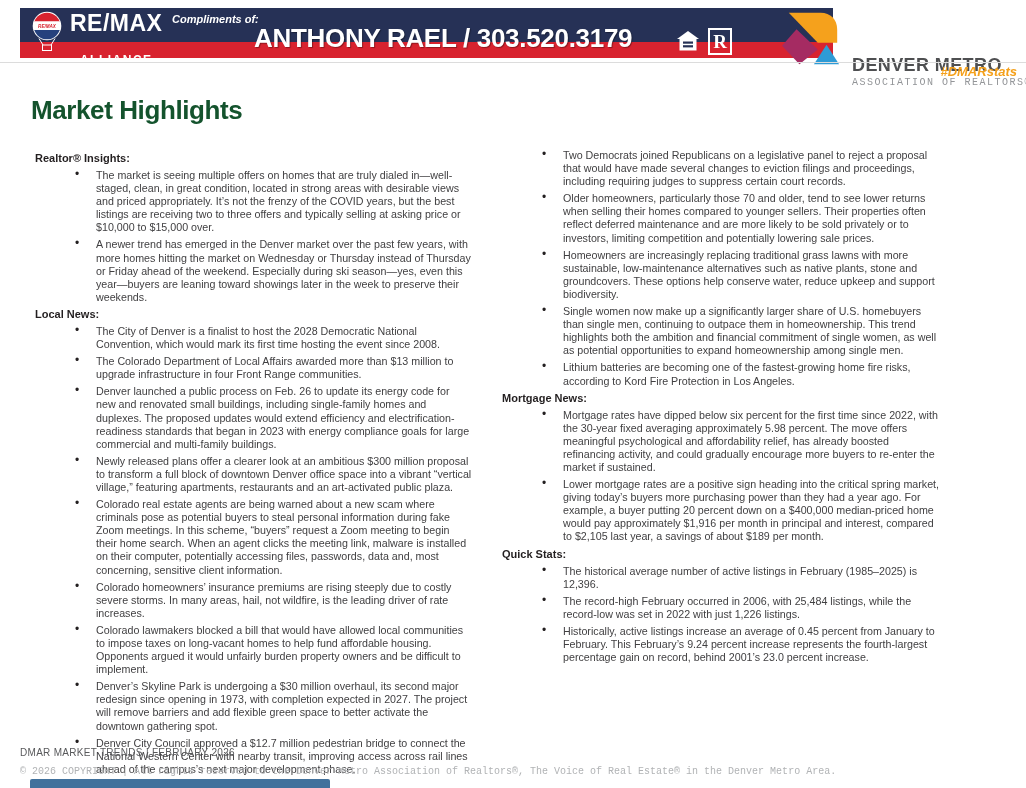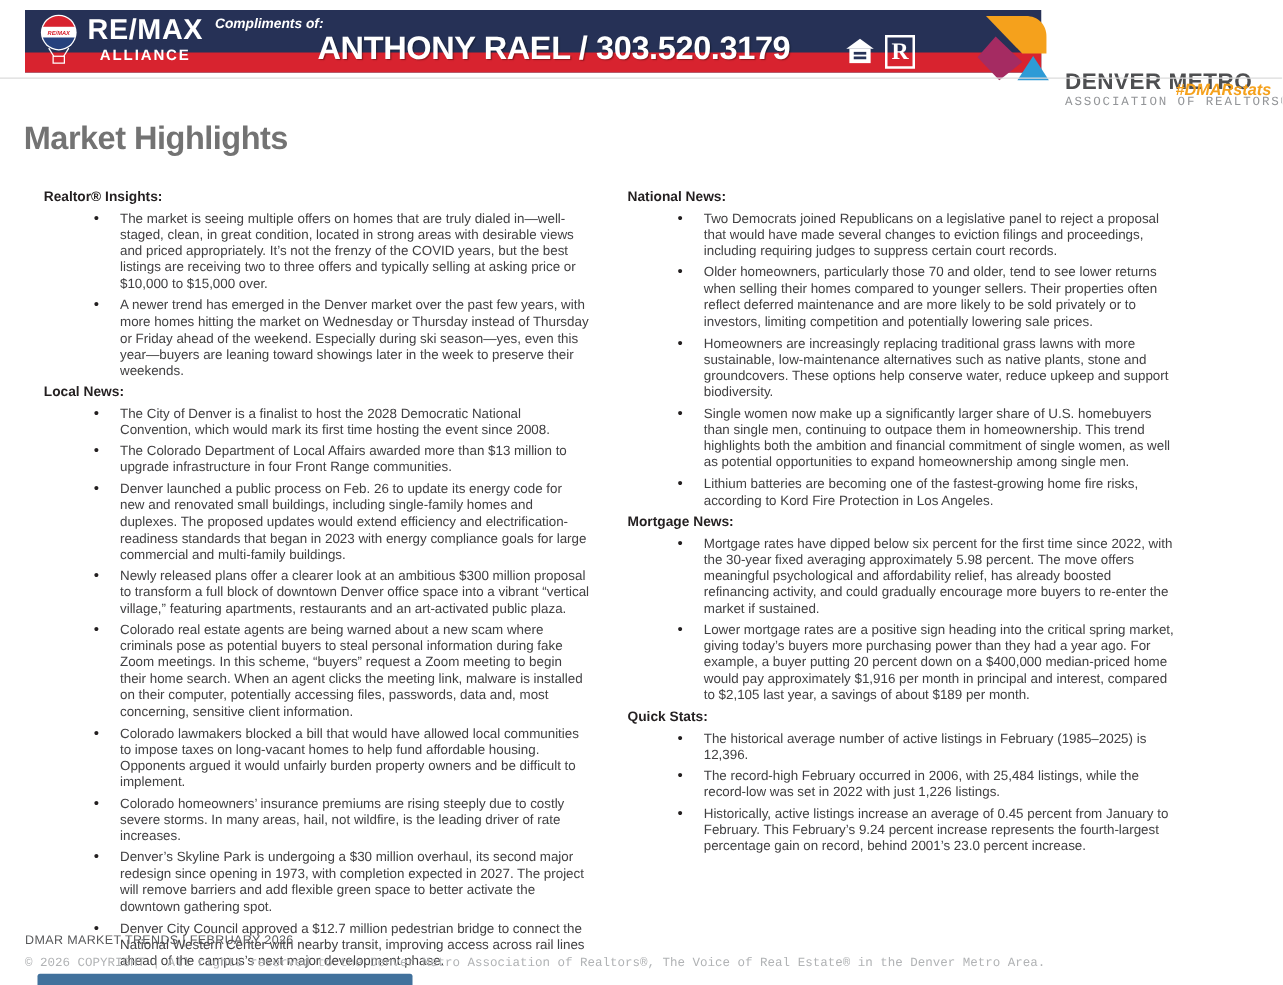--- a/index.html
+++ b/index.html
@@ -8,39 +8,39 @@
     font-family:"Liberation Sans", sans-serif; overflow:hidden;
   }
 
   
   .banner { position:absolute; left:20px; top:8px; width:813px; height:50px; }
   .banner-navy { position:absolute; left:0; top:0; right:0; bottom:0; background:#263156; }
   .banner-red  { position:absolute; left:0; right:0; bottom:0; height:16px; background:#d8232f; }
   .balloon { position:absolute; left:9px; top:3px; }
   .remax-block { position:absolute; left:50px; top:4px; color:#fff; text-align:center; line-height:1; }
   .remax-main { font-size:23px; font-weight:bold; letter-spacing:0.5px; }
-  .remax-sub  { font-size:12px; font-weight:bold; letter-spacing:1.5px; margin-top:3px; }
+  .remax-sub  { font-size:12px; font-weight:bold; letter-spacing:1.5px; margin-top:19px; }
   .compliments { position:absolute; left:152px; top:5px; color:#fff; font-size:11px; font-style:italic; font-weight:bold; white-space:nowrap; }
   .agent-name { position:absolute; left:234px; top:15px; color:#fff; font-size:26px; font-weight:bold; letter-spacing:-0.3px; white-space:nowrap; text-shadow:1px 1px 1px rgba(0,0,0,0.35); }
   .eh-icon { position:absolute; left:656px; top:22px; }
   .realtor-icon { position:absolute; left:688px; top:20px; width:20px; height:23px; border:2px solid #fff; color:#fff;
     font-family:"Liberation Serif", serif; font-weight:bold; font-size:19px; text-align:center; line-height:23px; }
 
   
   .dmar { position:absolute; left:782px; top:8px; width:236px; }
   .dmar-icon { position:absolute; left:0; top:2px; }
   .dmar-text { position:absolute; left:70px; top:8px; line-height:1;margin-top:40px; }
   .dmar-name { font-size:18px; font-weight:bold; color:#4e4f51; letter-spacing:0.4px; white-space:nowrap; }
   .dmar-assoc { font-size:10px; color:#939598; letter-spacing:1.5px; margin-top:4px; white-space:nowrap;font-family:Liberation Mono, monospace; }
   .dmar-hashtag { position:absolute; right:9px; top:64px; color:#f5a11c; font-weight:bold; font-size:13px;font-style:italic; }
 
   .header-rule { position:absolute; left:0; top:62px; width:1026px; border-top:1px solid #dcdcdc; height:0; }
 
   
-  .page-title { position:absolute; left:19px; top:95px; font-size:26px; font-weight:bold; color:#737373; letter-spacing:-0.4px; }
+  .page-title { position:absolute; left:31px; top:95px; font-size:26px; font-weight:bold; color:#14532d; letter-spacing:-0.4px; }
 
   
   .content { position:absolute; left:35px; top:149px; width:960px; display:flex; }
   .col-left  { width:437px; margin-right:30px; }
   .col-right { width:440px; }
 
   .sec-heading { font-size:11px; font-weight:bold; color:#231f20; line-height:13px; margin:3px 0 4px 0; }
   ul.bullets { list-style:none; margin:0 0 1px 0; padding:0; }
   ul.bullets li {
     position:relative; padding-left:61px; margin-bottom:4px;
@@ -127,31 +127,30 @@
         </ul>
       </div>
       <div class="section">
         <div class="sec-heading">Local News:</div>
         <ul class="bullets">
           <li>The City of Denver is a finalist to host the 2028 Democratic National Convention, which would mark its first time hosting the event since 2008.</li>
           <li>The Colorado Department of Local Affairs awarded more than $13 million to upgrade infrastructure in four Front Range communities.</li>
           <li>Denver launched a public process on Feb. 26 to update its energy code for new and renovated small buildings, including single-family homes and duplexes. The proposed updates would extend efficiency and electrification-readiness standards that began in 2023 with energy compliance goals for large commercial and multi-family buildings.</li>
           <li>Newly released plans offer a clearer look at an ambitious $300 million proposal to transform a full block of downtown Denver office space into a vibrant “vertical village,” featuring apartments, restaurants and an art-activated public plaza.</li>
           <li>Colorado real estate agents are being warned about a new scam where criminals pose as potential buyers to steal personal information during fake Zoom meetings. In this scheme, “buyers” request a Zoom meeting to begin their home search. When an agent clicks the meeting link, malware is installed on their computer, potentially accessing files, passwords, data and, most concerning, sensitive client information.</li>
+          <li>Colorado homeowners’ insurance premiums are rising steeply due to costly severe storms. In many areas, hail, not wildfire, is the leading driver of rate increases.</li>
           <li>Colorado lawmakers blocked a bill that would have allowed local communities to impose taxes on long-vacant homes to help fund affordable housing. Opponents argued it would unfairly burden property owners and be difficult to implement.</li>
-          <li>Colorado homeowners’ insurance premiums are rising steeply due to costly severe storms. In many areas, hail, not wildfire, is the leading driver of rate increases.</li>
           <li>Denver’s Skyline Park is undergoing a $30 million overhaul, its second major redesign since opening in 1973, with completion expected in 2027. The project will remove barriers and add flexible green space to better activate the downtown gathering spot.</li>
           <li>Denver City Council approved a $12.7 million pedestrian bridge to connect the National Western Center with nearby transit, improving access across rail lines ahead of the campus’s next major development phase.</li>
         </ul>
       </div>
     </div>
 
     <div class="col-right">
       <div class="section">
-        <div class="sec-heading">National News:</div>
         <ul class="bullets">
           <li>Two Democrats joined Republicans on a legislative panel to reject a proposal that would have made several changes to eviction filings and proceedings, including requiring judges to suppress certain court records.</li>
           <li>Older homeowners, particularly those 70 and older, tend to see lower returns when selling their homes compared to younger sellers. Their properties often reflect deferred maintenance and are more likely to be sold privately or to investors, limiting competition and potentially lowering sale prices.</li>
           <li>Homeowners are increasingly replacing traditional grass lawns with more sustainable, low-maintenance alternatives such as native plants, stone and groundcovers. These options help conserve water, reduce upkeep and support biodiversity.</li>
           <li>Single women now make up a significantly larger share of U.S. homebuyers than single men, continuing to outpace them in homeownership. This trend highlights both the ambition and financial commitment of single women, as well as potential opportunities to expand homeownership among single men.</li>
           <li>Lithium batteries are becoming one of the fastest-growing home fire risks, according to Kord Fire Protection in Los Angeles.</li>
         </ul>
       </div>
       <div class="section">
         <div class="sec-heading">Mortgage News:</div>

